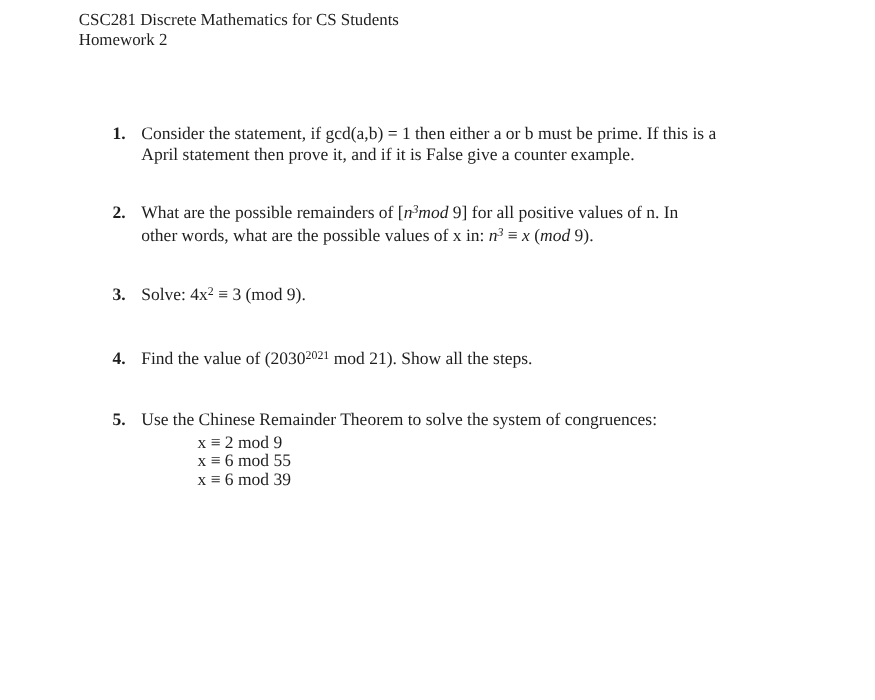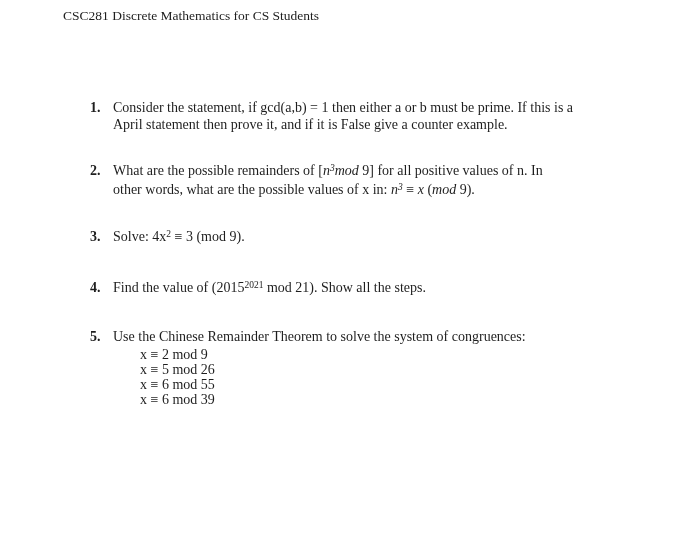--- a/index.html
+++ b/index.html
@@ -55,32 +55,33 @@
     position: relative;
     top: -4px;
     letter-spacing: 0;
   }
   .hdr-sup {
     font-size: 8.5px;
     position: relative;
     top: -4px;
   }
   .congruences {
-    margin-left: 27px;
+    margin-left: 45px;
     margin-top: 2px;
     line-height: 15px;
   }
 </style>
 </head>
 <body>
 
 <div class="page">
 
   <div class="header">
     <div>CSC281 Discrete Mathematics for CS Students</div>
+    <div>Homework 2</div>
   </div>
 
   <div class="problems">
 
     <div class="problem mb1">
       <span class="num">1.</span>
       <div class="body"><span>Consider the statement, if gcd(a,b) = 1 then either a or b must be prime. If this is a</span><br><span>April statement then prove it, and if it is False give a counter example.</span></div>
     </div>
 
     <div class="problem mb2">
@@ -88,30 +89,29 @@
       <div class="body"><span>What are the possible remainders of [</span><span class="it">n</span><span class="sup it">3</span><span class="it">mod</span><span> 9] for all positive values of n. In</span><br><span>other words, what are the possible values of x in: </span><span class="it">n</span><span class="sup it">3</span><span> ≡ </span><span class="it">x</span><span> (</span><span class="it">mod</span><span> 9).</span></div>
     </div>
 
     <div class="problem mb3">
       <span class="num">3.</span>
       <div class="body"><span>Solve: 4x</span><span class="sup">2</span><span> ≡ 3 (mod 9).</span></div>
     </div>
 
     <div class="problem mb4">
       <span class="num">4.</span>
-      <div class="body"><span>Find the value of (2015</span><span class="sup">2021</span><span> mod 21). Show all the steps.</span></div>
+      <div class="body"><span>Find the value of (2030</span><span class="sup">2021</span><span> mod 21). Show all the steps.</span></div>
     </div>
 
     <div class="problem">
       <span class="num">5.</span>
       <div class="body">
         <span>Use the Chinese Remainder Theorem to solve the system of congruences:</span>
         <div class="congruences">
           <div>x ≡ 2 mod 9</div>
-          <div>x ≡ 5 mod 26</div>
           <div>x ≡ 6 mod 55</div>
           <div>x ≡ 6 mod 39</div>
         </div>
       </div>
     </div>
 
   </div>
 </div>
 
 </body></html>

